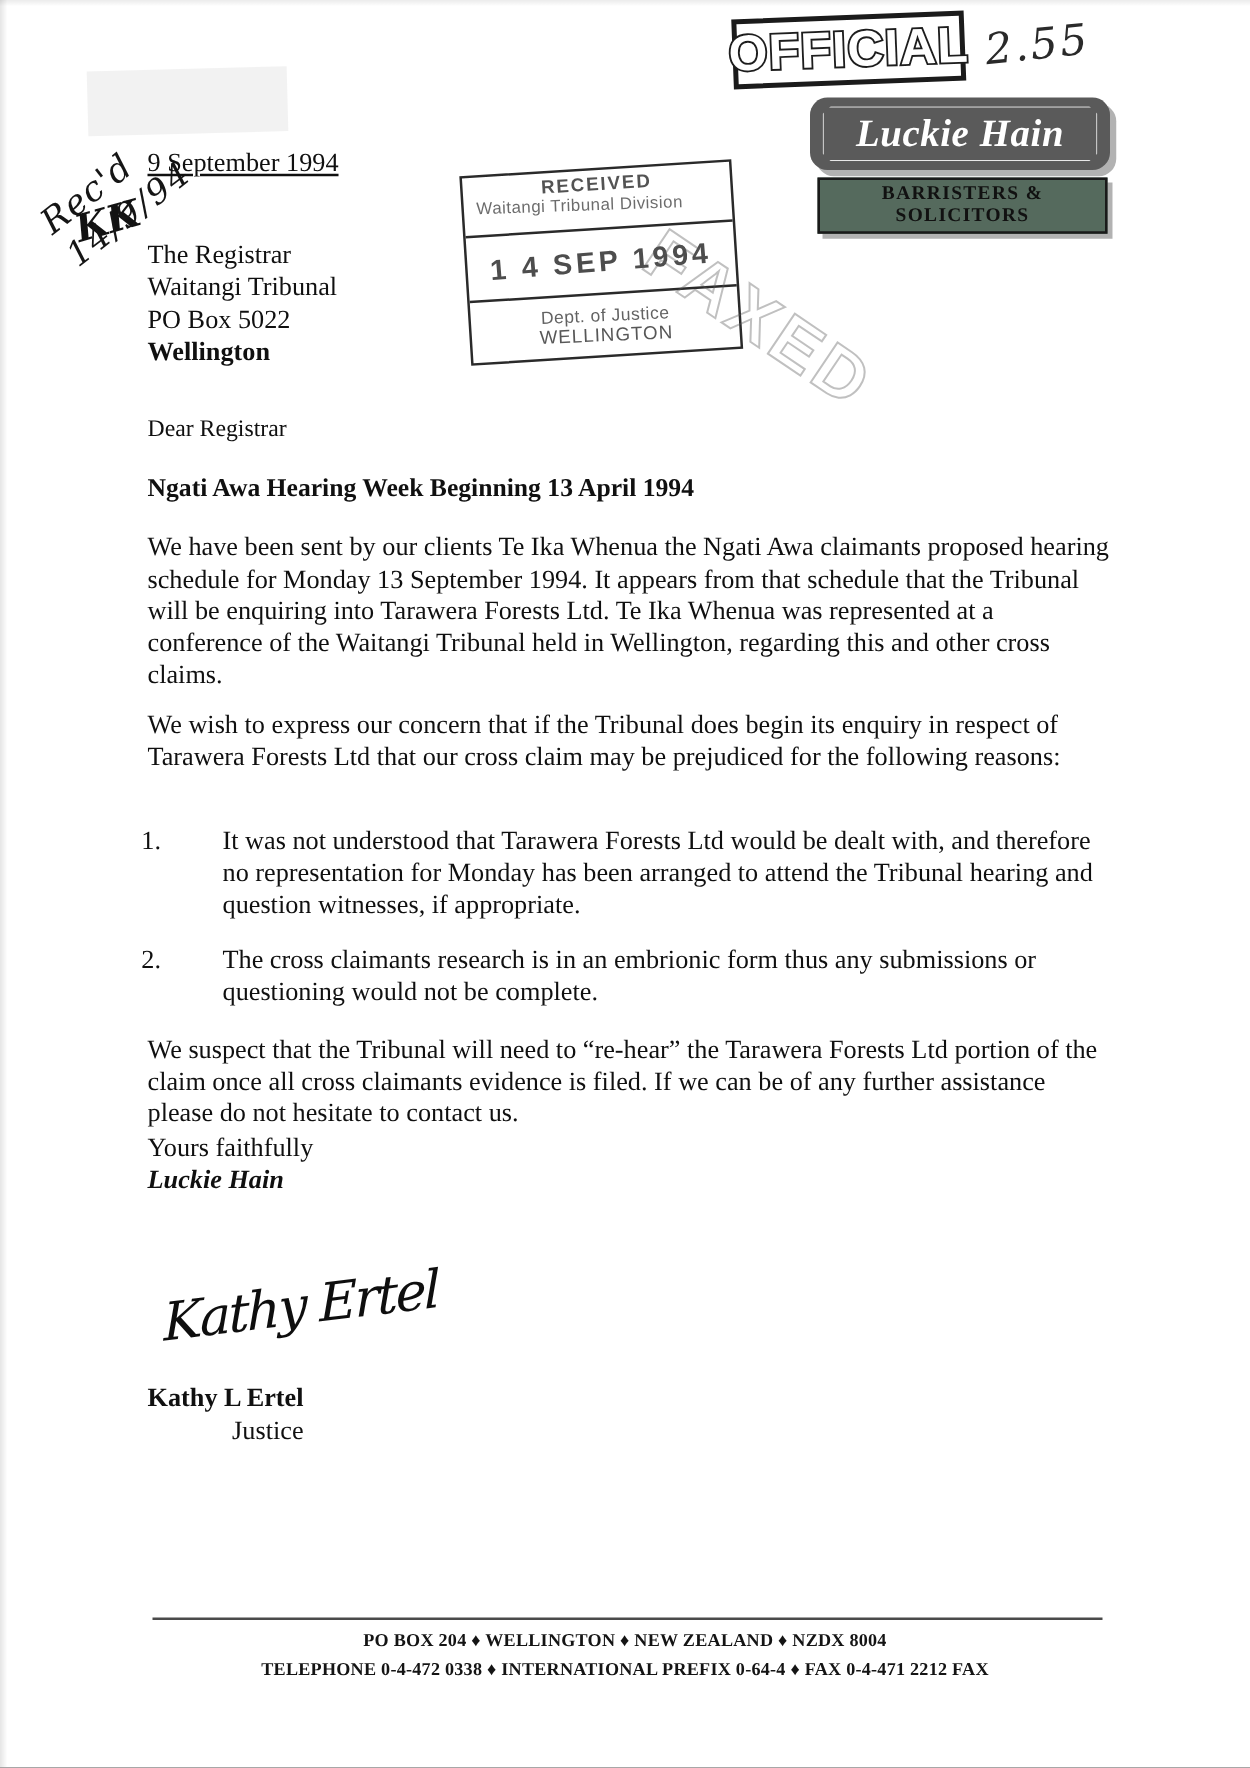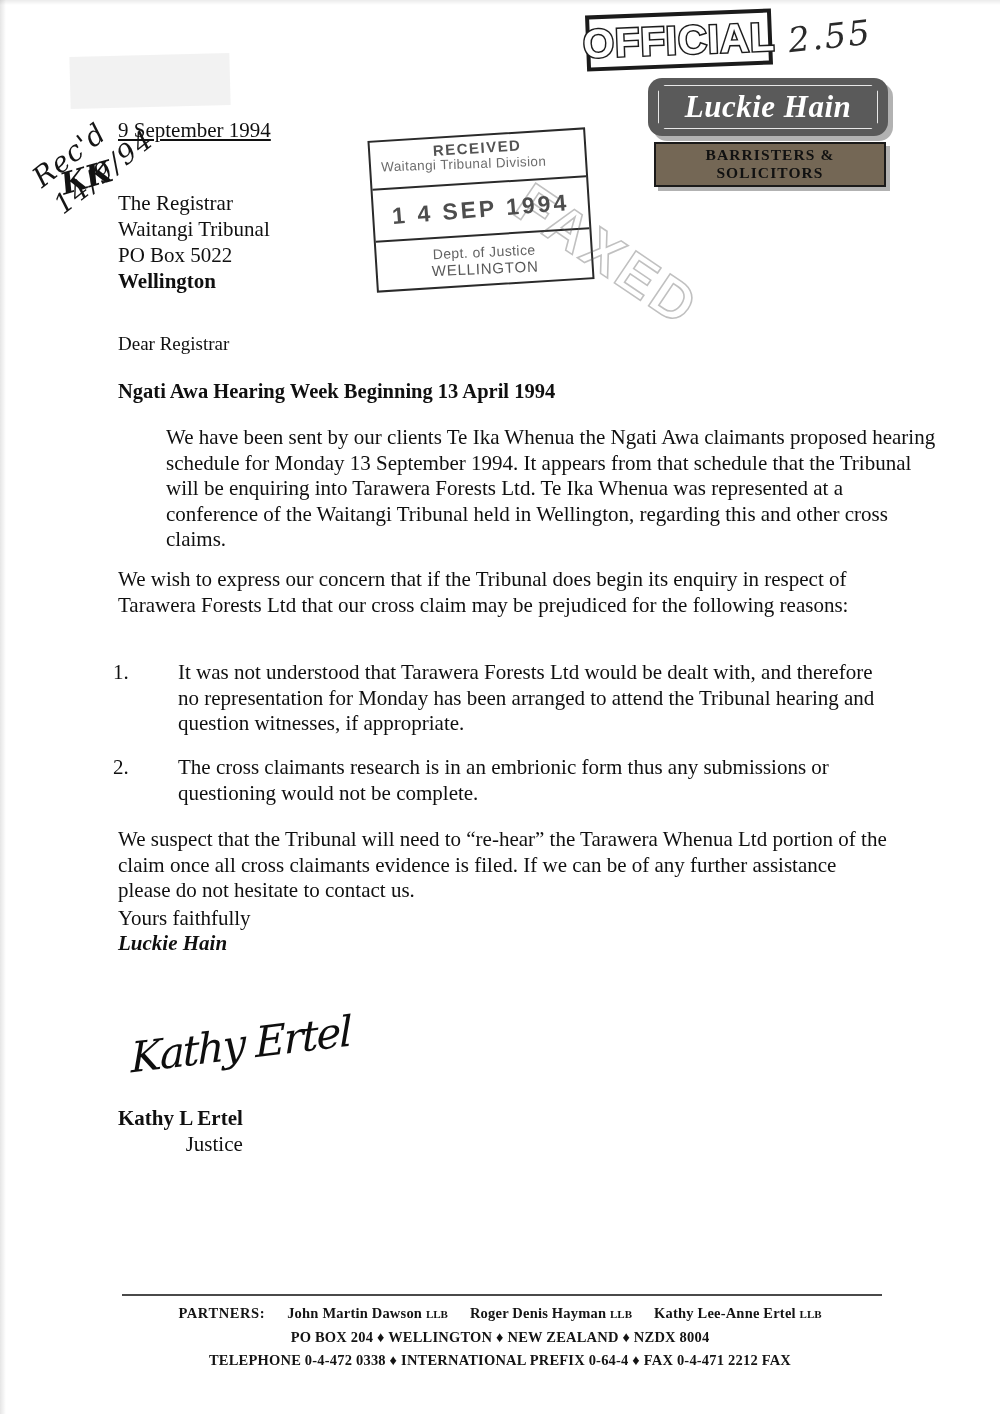--- a/index.html
+++ b/index.html
@@ -108,21 +108,21 @@
     font-weight: 700;
     font-size: 31px;
     color: #ffffff;
     letter-spacing: .5px;
   }
   .logo-sub {
     margin-top: 6px;
     margin-left: 6px;
     margin-right: 2px;
     border: 2.5px solid #1a1a1a;
-    background: #a16207;
+    background: #15803d;
     box-shadow: 4px 4px 0 rgba(0,0,0,.30);
     text-align: center;
     padding: 2px 0 3px;
   }
   .logo-sub span {
     font-family: "Liberation Serif", "DejaVu Serif", serif;
     font-weight: 700;
     font-size: 15.5px;
     letter-spacing: 1.1px;
     color: #111;
@@ -237,21 +237,21 @@
   }
 
   .para {
     position: absolute;
     left: 118px;
     width: 770px;
     font-size: 21px;
     line-height: 25.5px;
     text-align: left;
   }
-  #para1 { top: 425px; margin-left: 48px; }
+  #para1 { top: 425px; }
   #para2 { top: 567px; }
   #para3 { top: 827px; }
 
   .list-item {
     position: absolute;
     left: 113px;
     width: 775px;
     font-size: 21px;
     line-height: 25.5px;
   }
@@ -385,36 +385,33 @@
 
   <div class="list-item" id="item1">
     <span class="num">1.</span>
     <span class="txt">It was not understood that Tarawera Forests Ltd would be dealt with, and therefore no representation for Monday has been arranged to attend the Tribunal hearing and question witnesses, if appropriate.</span>
   </div>
   <div class="list-item" id="item2">
     <span class="num">2.</span>
     <span class="txt">The cross claimants research is in an embrionic form thus any submissions or questioning would not be complete.</span>
   </div>
 
-  <div class="para" id="para3">We suspect that the Tribunal will need to “re-hear” the Tarawera Whenua Ltd portion of the claim once all cross claimants evidence is filed.  If we can be of any further assistance please do not hesitate to contact us.</div>
+  <div class="para" id="para3">We suspect that the Tribunal will need to “re-hear” the Tarawera Forests Ltd portion of the claim once all cross claimants evidence is filed.  If we can be of any further assistance please do not hesitate to contact us.</div>
 
   <div class="closing">
     <div>Yours faithfully</div>
     <div class="firm">Luckie Hain</div>
   </div>
 
   <div class="signature">Kathy Ertel</div>
 
   <div class="signer">
     <div class="name">Kathy  L Ertel</div>
     <div>Justice</div>
   </div>
 
   <div class="footer-rule"></div>
   <div class="footer">
-    <div>
-      <span class="lbl">PARTNERS:</span><span class="gap"></span><span>John Martin Dawson</span> <span class="llb">LLB</span><span class="gap"></span><span>Roger Denis Hayman</span> <span class="llb">LLB</span><span class="gap"></span><span>Kathy Lee-Anne Ertel</span> <span class="llb">LLB</span>
-    </div>
     <div>PO BOX 204 ♦ WELLINGTON ♦ NEW ZEALAND ♦ NZDX 8004</div>
     <div>TELEPHONE 0-4-472 0338 ♦ INTERNATIONAL PREFIX 0-64-4 ♦ FAX 0-4-471 2212 FAX</div>
   </div>
 
 </div>
 
 </body></html>

